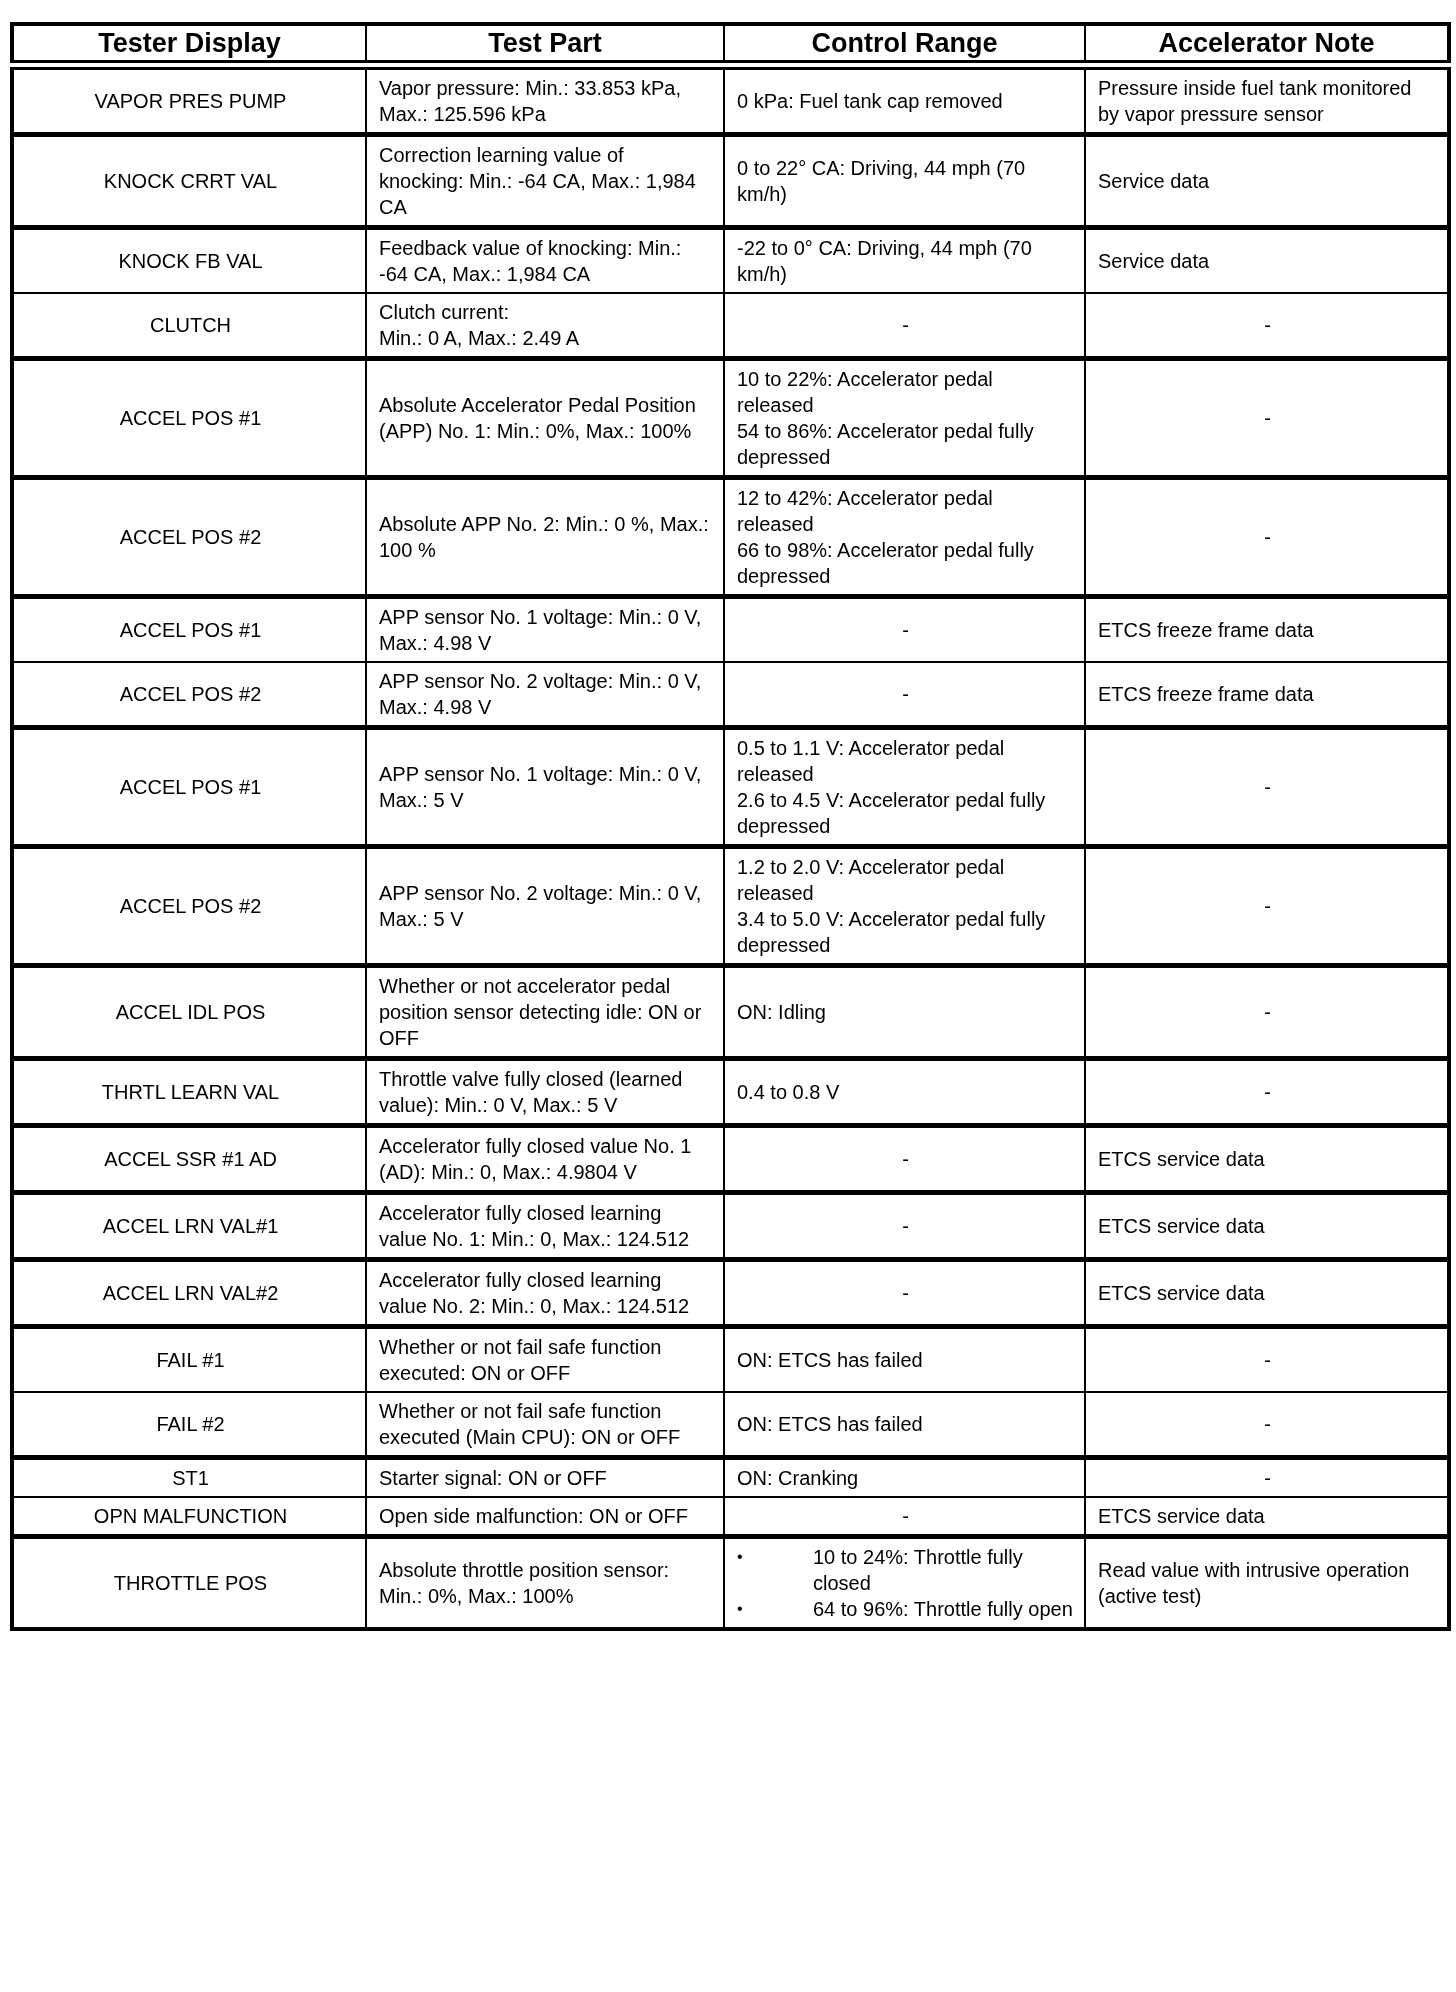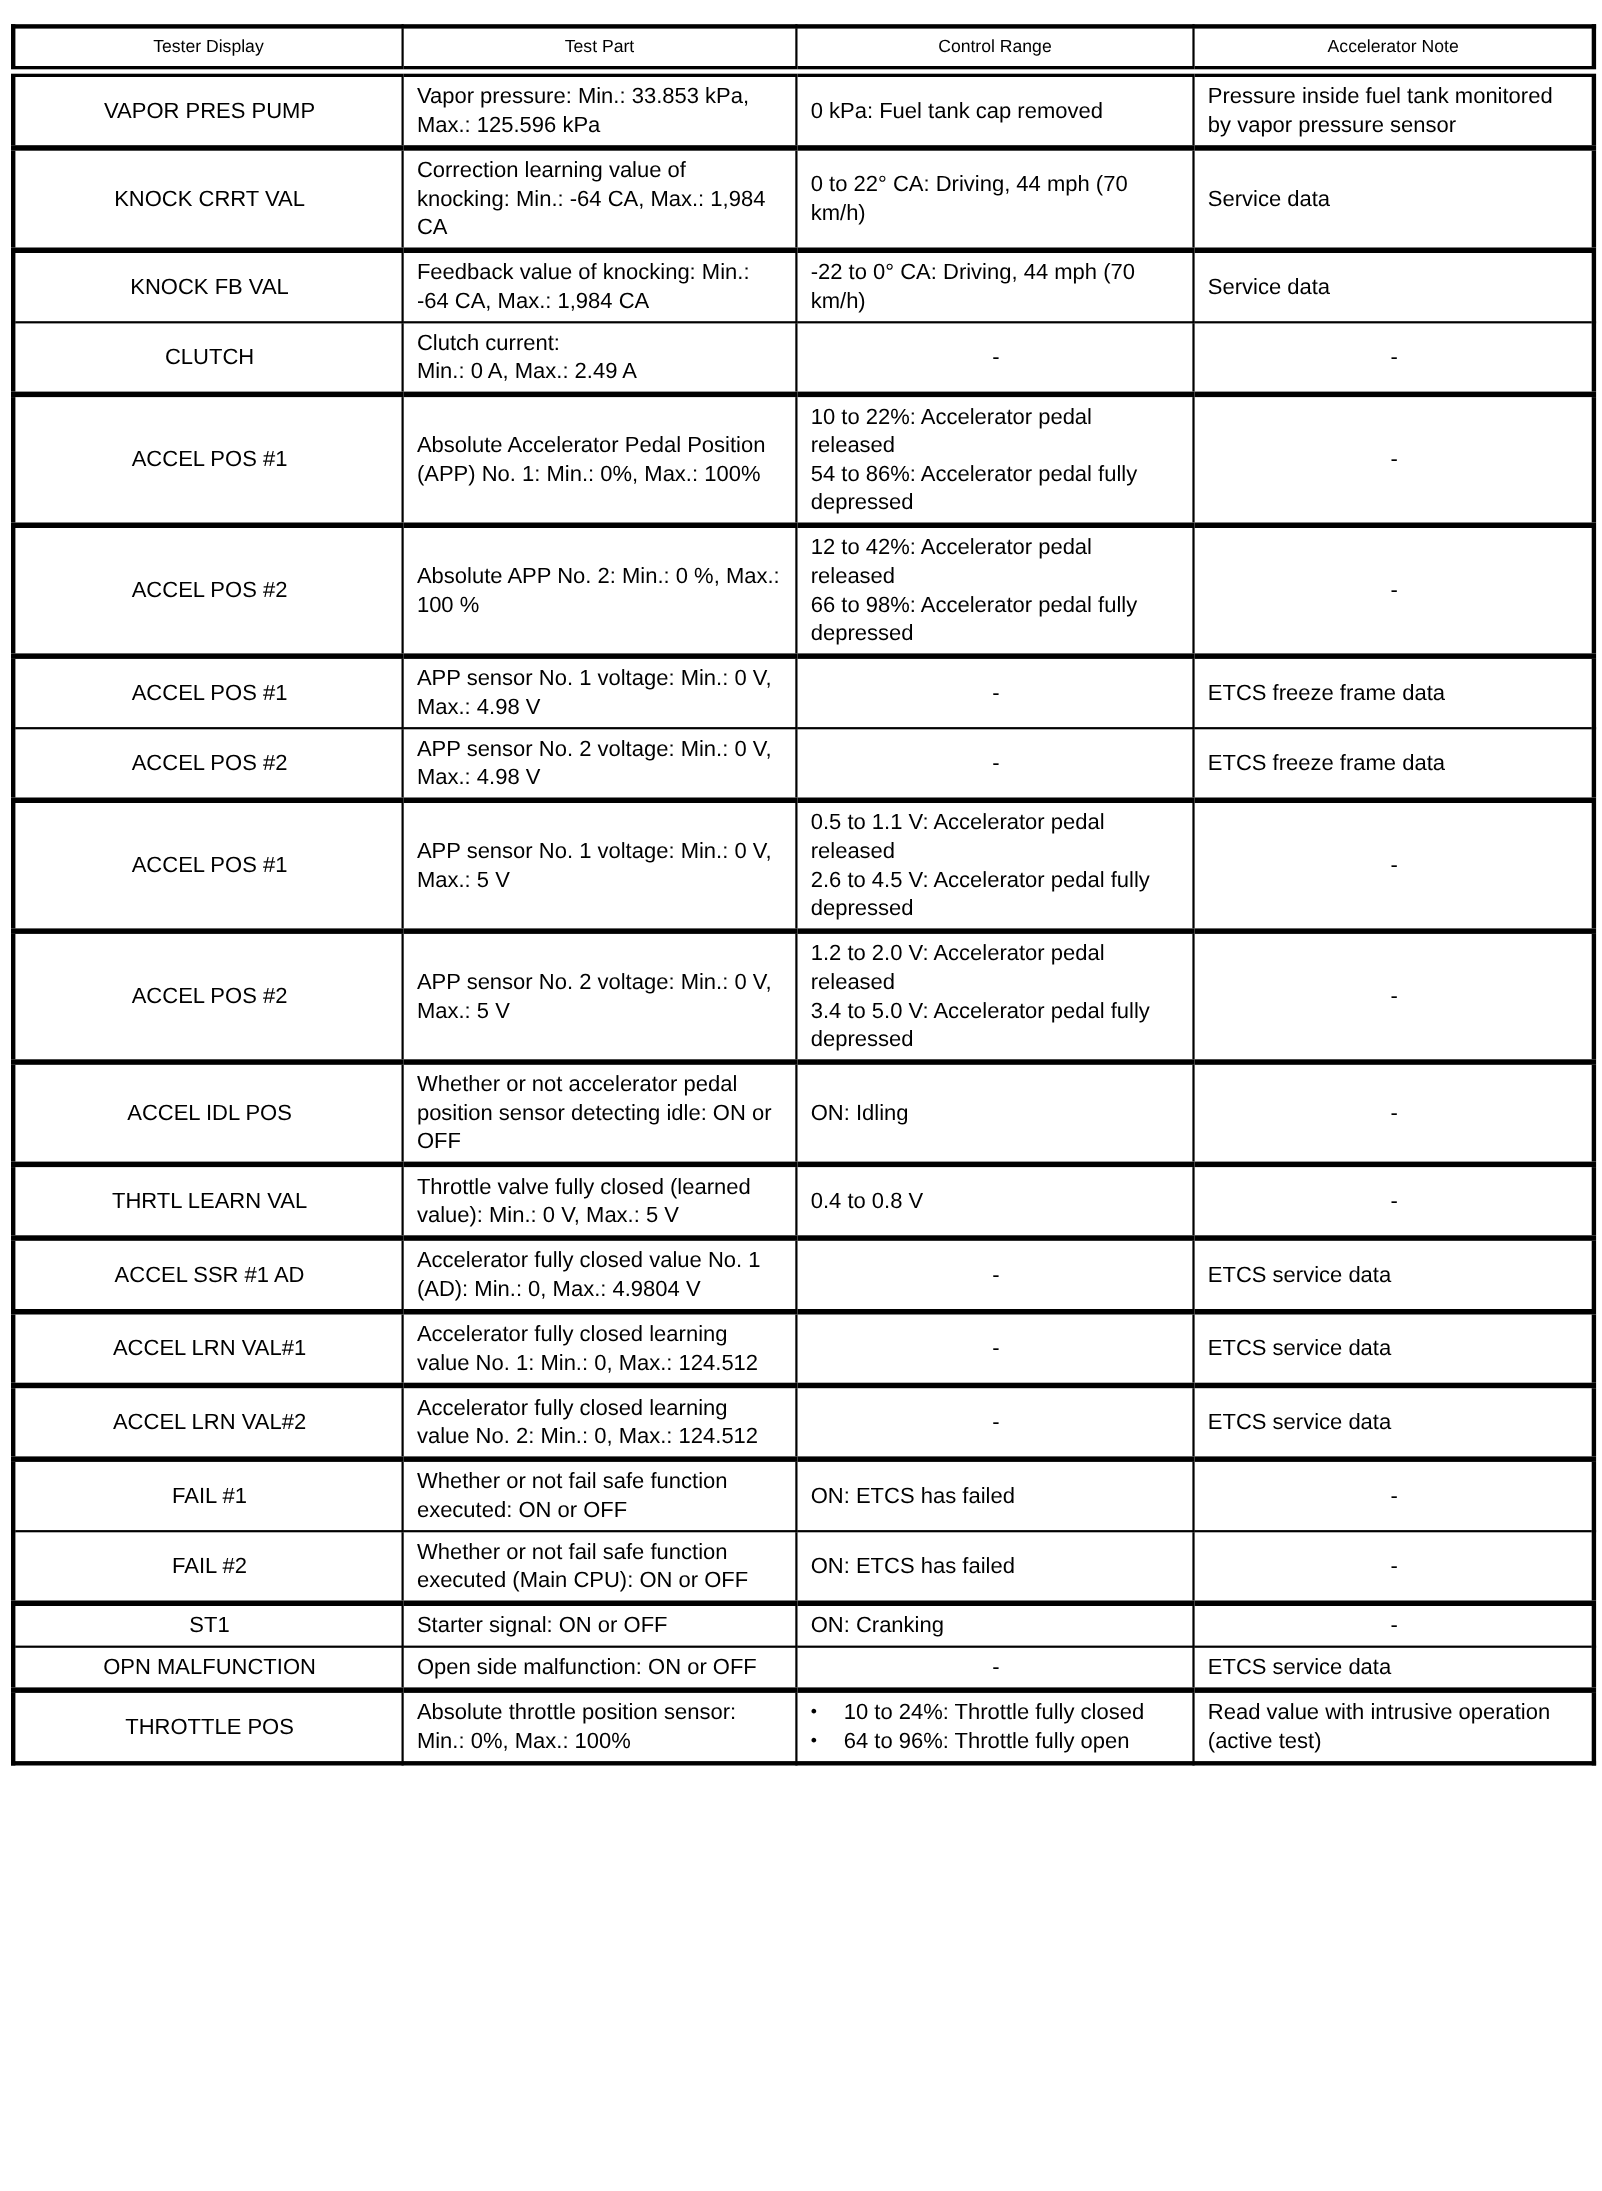--- a/index.html
+++ b/index.html
@@ -25,23 +25,23 @@
     width: 1437px;
     border: 4px solid #000;
   }
   col.c1 { width: 354px; }
   col.c2 { width: 358px; }
   col.c3 { width: 361px; }
   col.c4 { width: 364px; }
   th {
     border: 2px solid #000;
     border-bottom: 10px double #000;
-    font-size: 16px;
+    font-size: 27px;
     line-height: 26px;
-    font-weight: normal;
+    font-weight: bold;
     text-align: center;
     padding: 4px 8px;
     background: #fff;
   }
   td {
     border: 2px solid #000;
     font-size: 20px;
     line-height: 26px;
     padding: 5px 10px 5px 12px;
     vertical-align: middle;
@@ -58,20 +58,21 @@
     white-space: normal;
   }
   .bullet-item .dot {
     flex: 0 0 30px;
     text-align: left;
     font-size: 16px;
     line-height: 26px;
   }
   .bullet-item .btxt {
     flex: 1 1 auto;
+    margin-left: 46px;
   }
 </style>
 </head>
 <body>
 
 <div class="page">
   <table class="diag">
     <colgroup>
       <col class="c1">
         <col class="c2">

